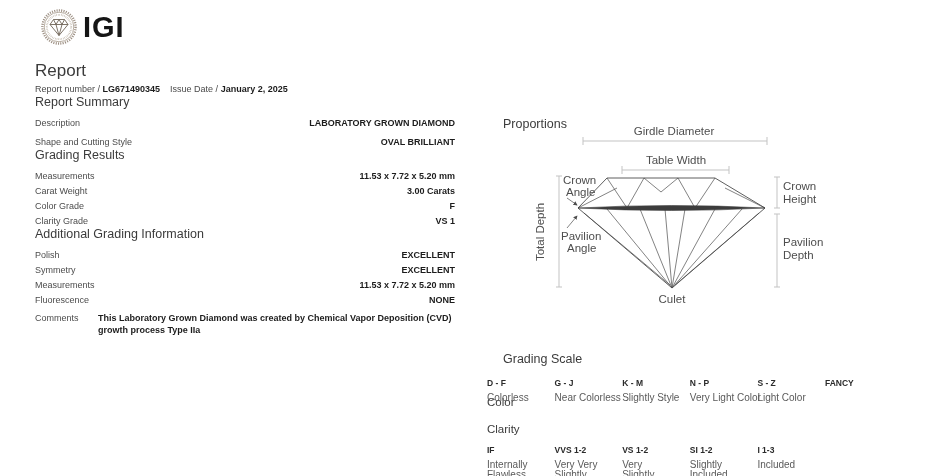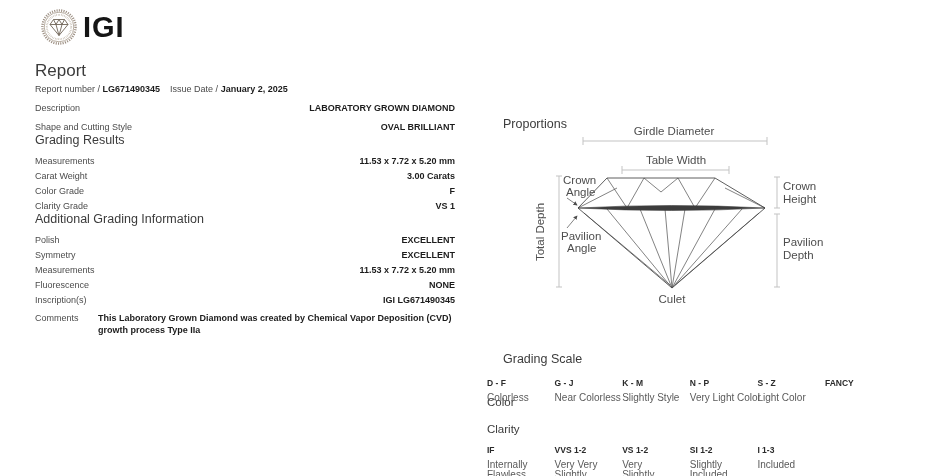--- a/index.html
+++ b/index.html
@@ -67,20 +67,21 @@
 </div>
 
 <div class="left">
   <h1 class="report-title">Report</h1>
 
   <div class="meta"><span>Report number /</span>
     <b>LG671490345</b><span class="gap"></span><span>Issue Date /</span>
     <b>January 2, 2025</b>
   </div>
 
+  <h2 class="section mt11">Report Summary</h2>
   <div class="row first">
     <span class="lbl">Description</span>
     <span class="val">LABORATORY GROWN DIAMOND</span>
   </div>
   <div class="row" style="margin-top:8px;">
     <span class="lbl">Shape and Cutting Style</span>
     <span class="val">OVAL BRILLIANT</span>
   </div>
 
   <h2 class="section mt26">Grading Results</h2>
@@ -110,24 +111,20 @@
     <span class="lbl">Symmetry</span>
     <span class="val">EXCELLENT</span>
   </div>
   <div class="row">
     <span class="lbl">Measurements</span>
     <span class="val">11.53 x 7.72 x 5.20 mm</span>
   </div>
   <div class="row">
     <span class="lbl">Fluorescence</span>
     <span class="val">NONE</span>
-  </div>
-  <div class="row">
-    <span class="lbl">Inscription(s)</span>
-    <span class="val">IGI LG671490345</span>
   </div>
   <div class="crow">
     <span class="lbl">Comments</span>
     <span class="ctext">This Laboratory Grown Diamond was created by Chemical Vapor Deposition (CVD) growth process Type IIa</span>
   </div>
 </div>
 
 <h2 class="r-heading" id="proportions-heading">Proportions</h2>
 
 <svg class="diagram" width="453" height="195" viewBox="0 0 453 195">

